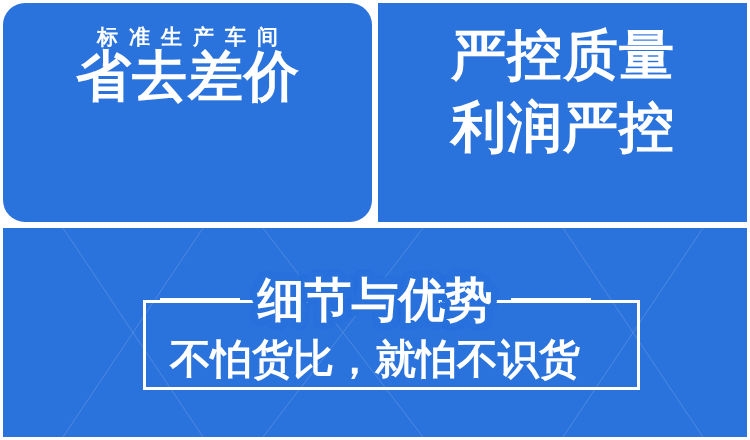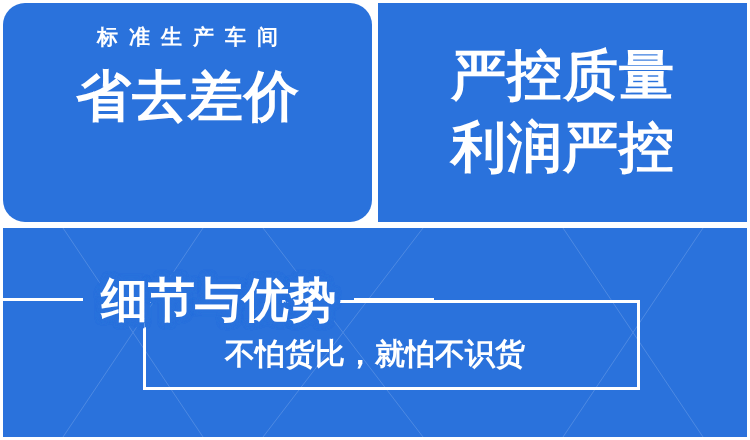--- a/index.html
+++ b/index.html
@@ -80,21 +80,21 @@
     font-size: 55px;
     line-height: 1.02;
     white-space: nowrap;
     letter-spacing: 1px;
     text-indent: 1px;
   }
   .headline.first {
     margin-top: 16px;
   }
   .headline.second {
-    margin-top: 20px;
+    margin-top: 0;
   }
 
   
   .panel-bottom {
     left: 3px;
     top: 228px;
     width: 744px;
     height: 209px;
   }
 
@@ -117,20 +117,21 @@
   }
 
   .title-row {
     position: absolute;
     left: 0;
     right: 0;
     top: 44px;
     height: 54px;
     display: flex;
     align-items: center;
+    justify-content: center;
     gap: 18px;
   }
   .deco-line {
     width: 80px;
     height: 3px;
     background: #ffffff;
     flex: 0 0 auto;
   }
   .bottom-title {
     color: #ffffff;
@@ -148,21 +149,21 @@
       5px -5px 0 #2a72dc, -5px -5px 0 #2a72dc;
   }
   .bottom-subtitle {
     position: absolute;
     left: 0;
     right: 0;
     top: 111px;
     text-align: center;
     color: #ffffff;
     font-weight: 700;
-    font-size: 30px;
+    font-size: 41px;
     line-height: 1;
     white-space: nowrap;
     letter-spacing: 0px;
   }
 </style>
 </head>
 <body>
 
 <div class="banner">
 

